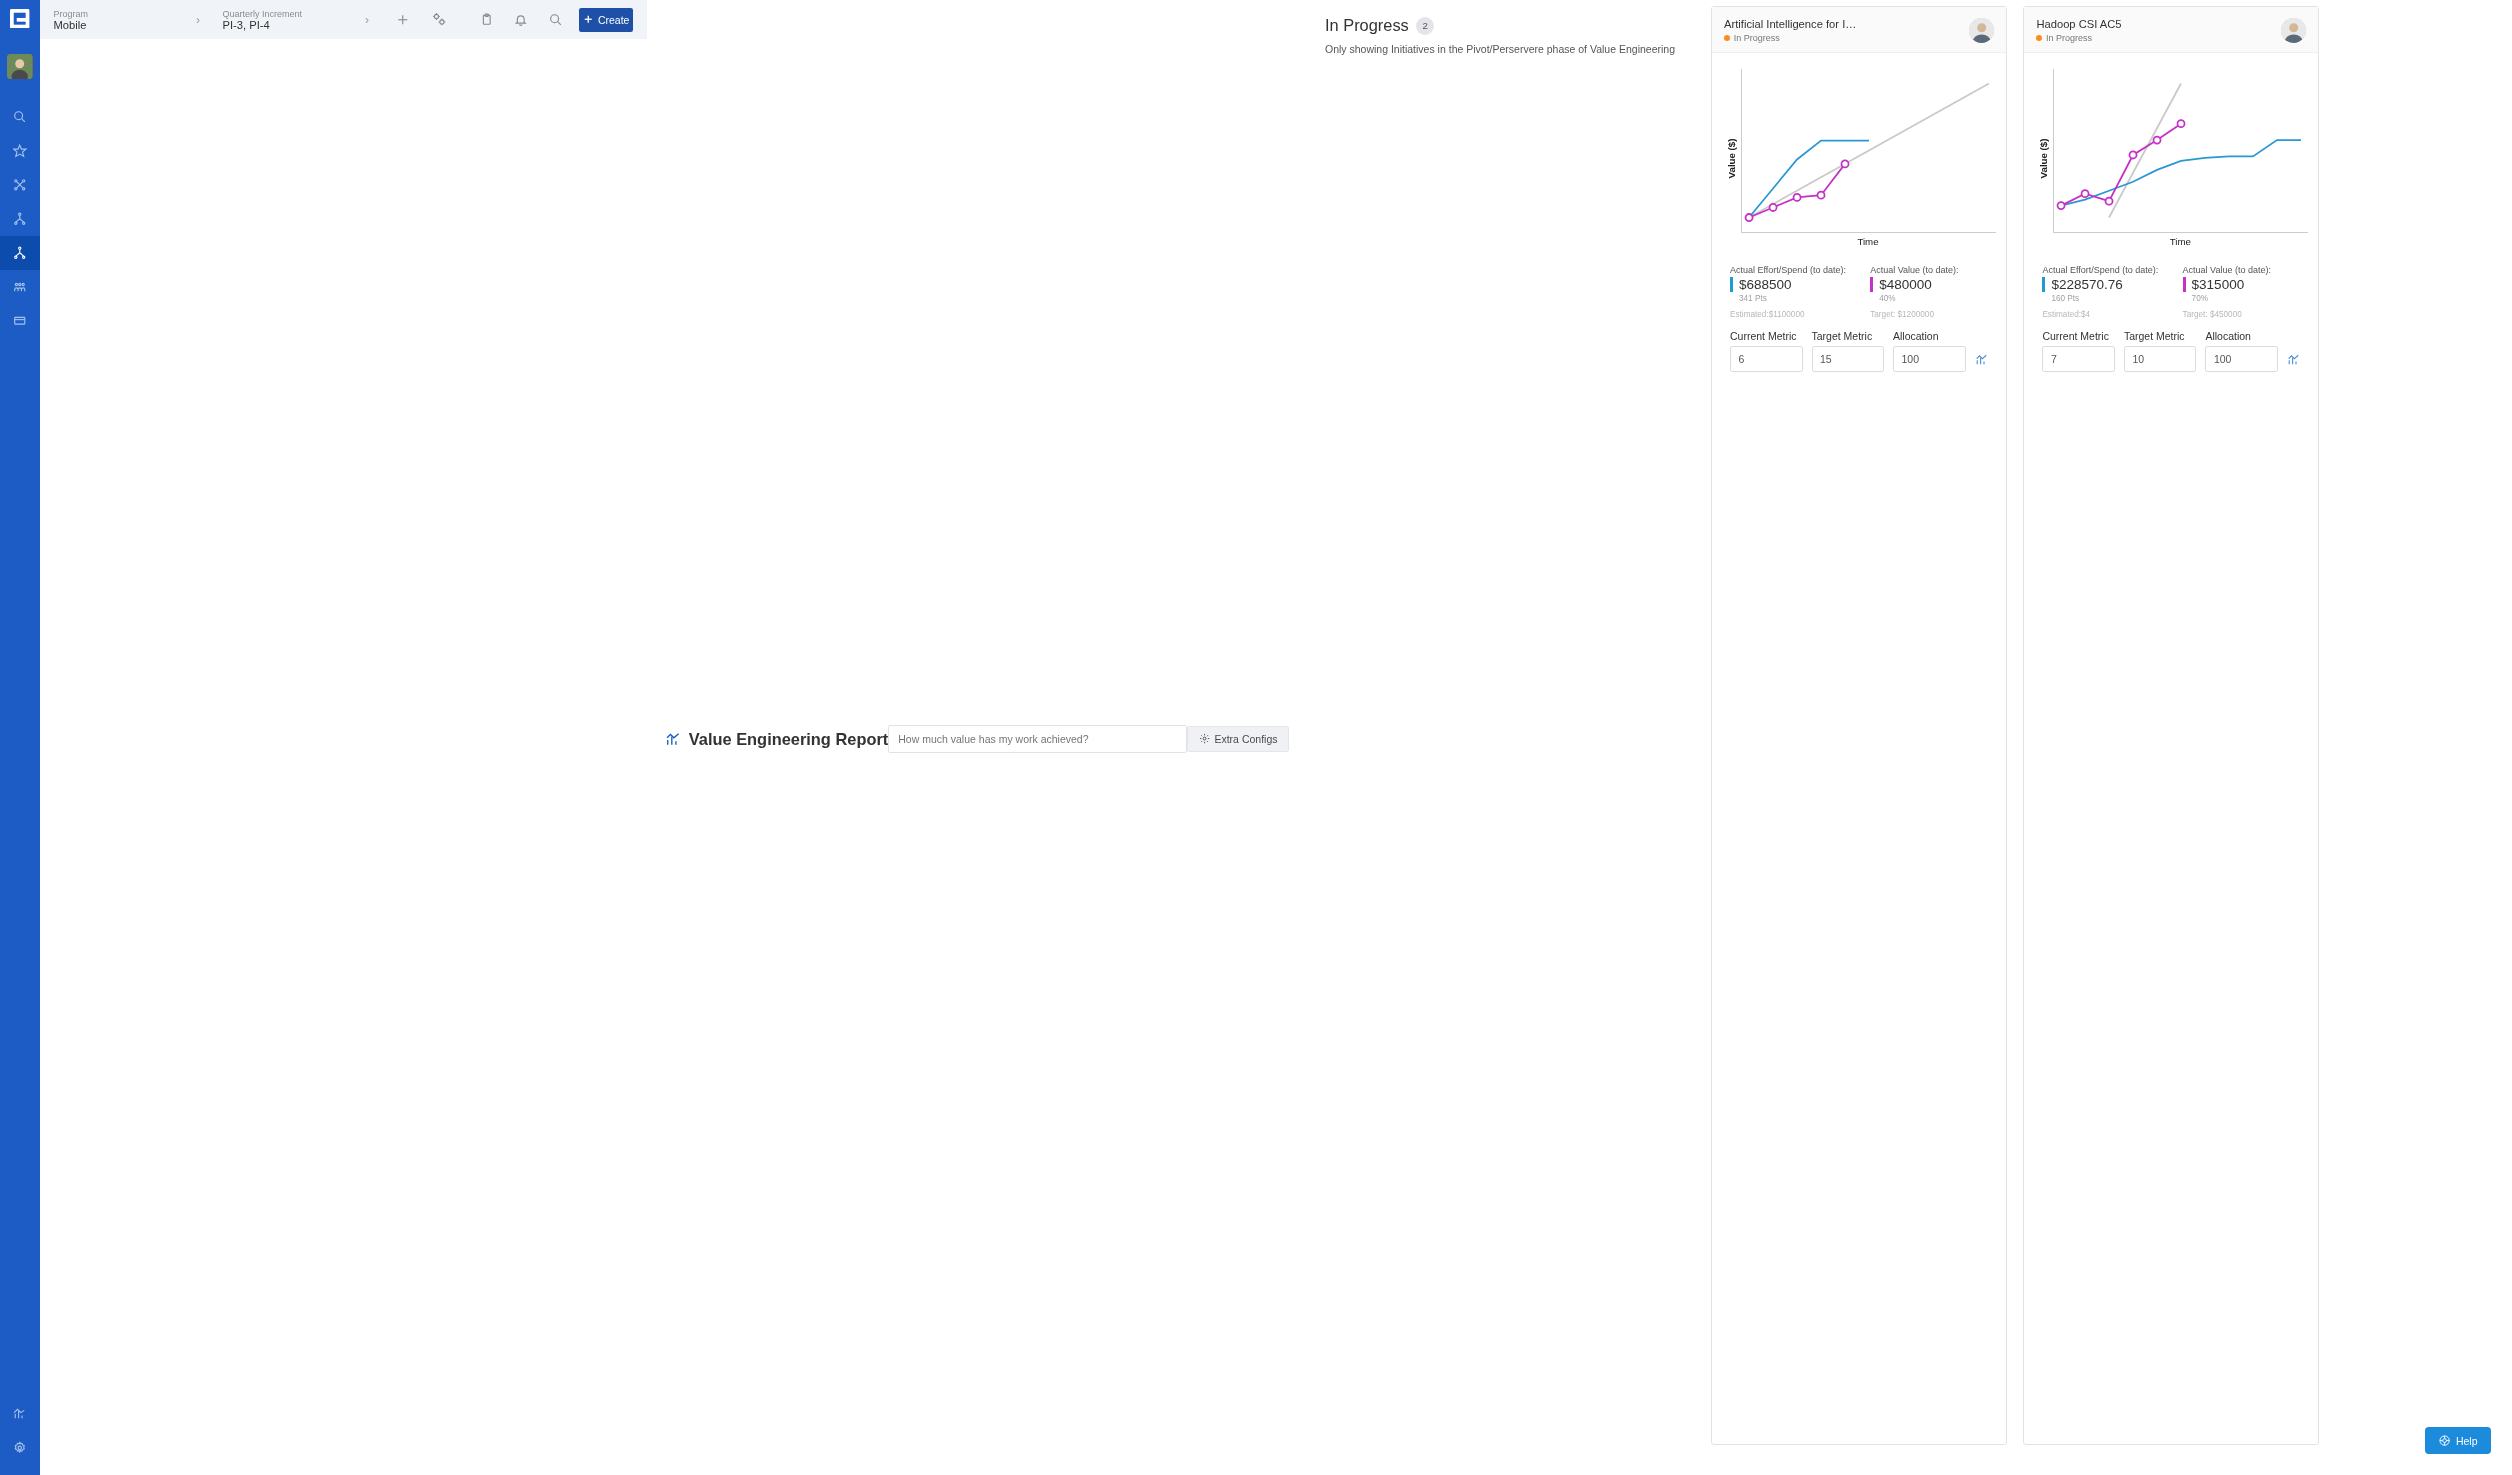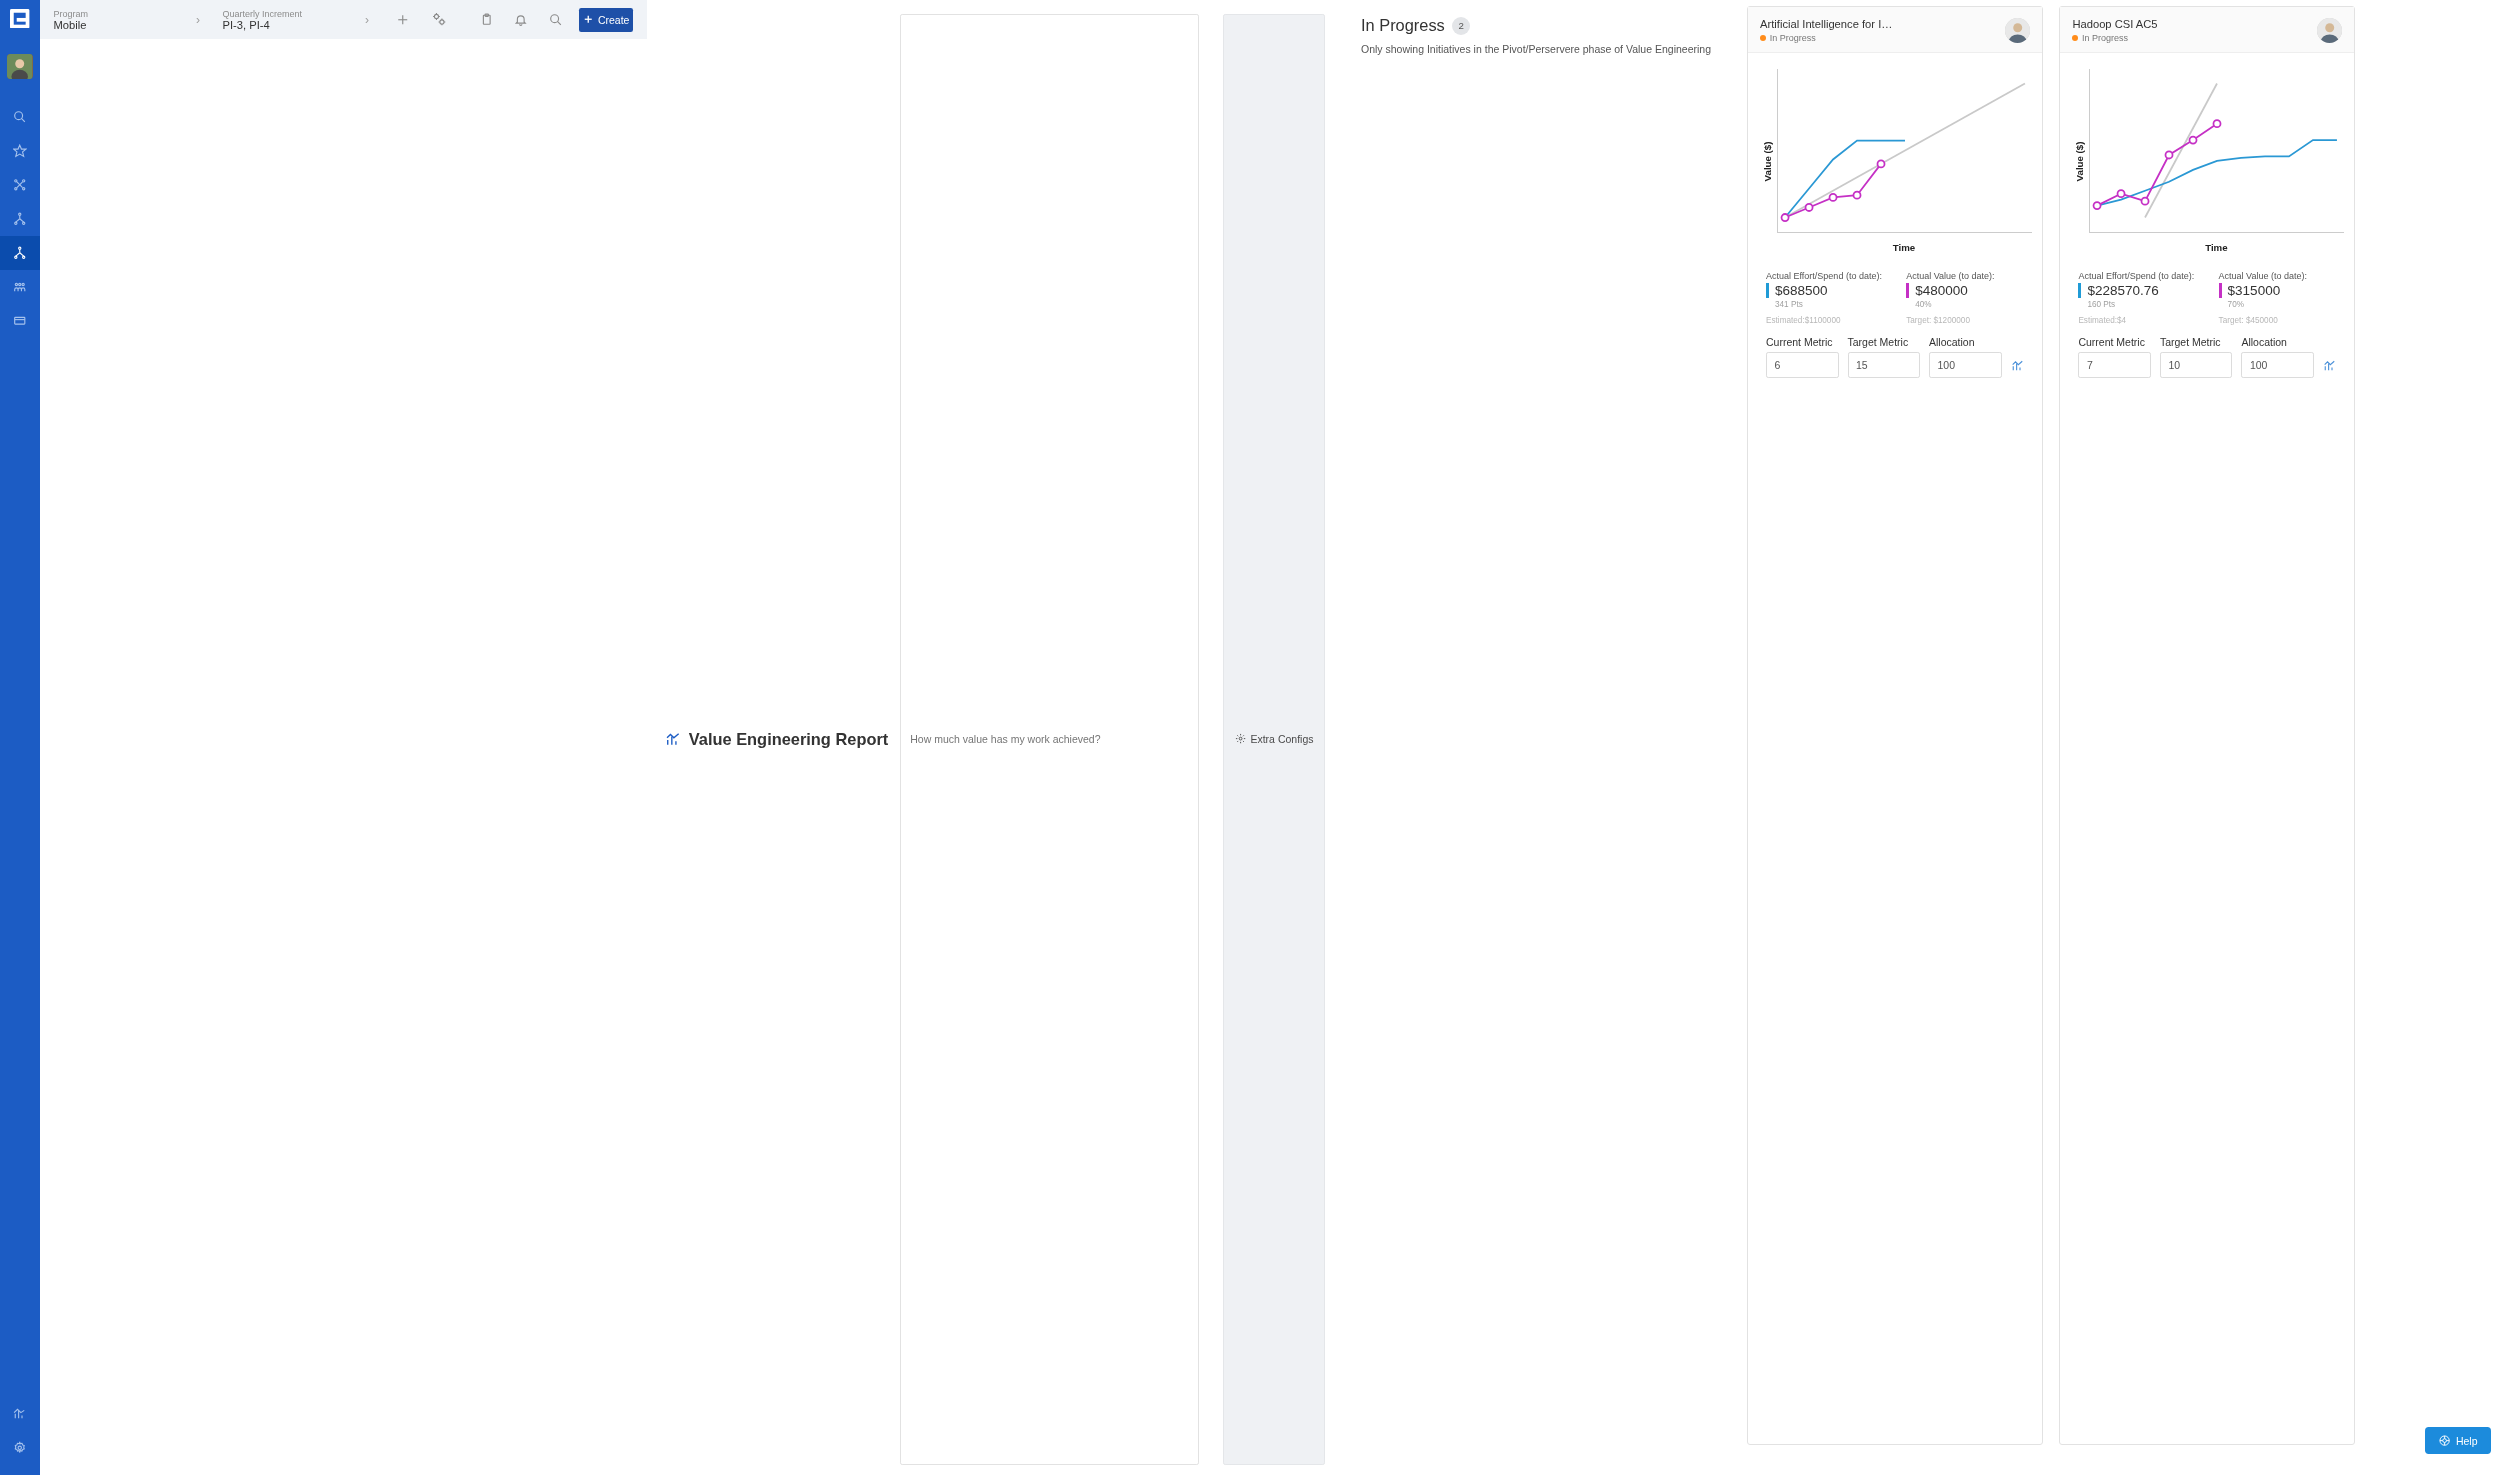--- a/index.html
+++ b/index.html
@@ -21,21 +21,21 @@
 .topbar{height:39px;background:#f0f3f7;display:flex;align-items:center;padding:0 13.5px;gap:12px;color:#4a4a4a;font-size:10.5px}
 .crumb{display:flex;flex-direction:column;min-width:120px}
 .crumb-lbl{font-size:9px;color:#8c8c8c}
 .crumb-val{font-size:11.2px;color:#333}
 .crumb-chev{color:#9f9f9f;padding:0 10.5px;font-size:12px}
 .topbar-icon{color:#8b8b8b;padding:4.5px;cursor:pointer}
 .topbar-spacer{flex:1}
 .create-btn{background:#1e50a8;color:#fff;border:none;padding:6px 4px;border-radius:2.2px;font-size:10.5px;display:flex;align-items:center;gap:4.5px;cursor:pointer}
 
 
-.header-row{display:flex;padding:13.5px 18px 10.5px;gap:12px}
+.header-row{display:flex;align-items:center;padding:13.5px 18px 10.5px;}
 .page-title{font-size:16.4px;font-weight:600;color:#333;display:flex;align-items:center;gap:7.5px}
 .page-title-icon{color:#1c5cc4}
 .search-box{flex:0 0 299px;border:0.7px solid #e2e2e2;border-radius:2.2px;padding:6.7px 9px;font-size:10.5px;color:#7a7a7a}
 .header-spacer{flex:1}
 .extra-btn{background:#eff1f4;border:0.7px solid #e4e6e9;color:#4a4a4a;padding:6px 10.5px;border-radius:2.2px;font-size:10.5px;display:flex;align-items:center;gap:4.5px;cursor:pointer}
 
 
 .tabs{display:flex;align-items:center;padding:0 18px;margin-top:3px;gap:0}
 .tab{padding:7.5px 15px;font-size:10.5px;color:#444;cursor:pointer;border:0.7px solid transparent;border-radius:2.2px}
 .tab.sel{border:0.7px solid #d8d8d8;background:#fff}
@@ -57,21 +57,21 @@
 .card-status{font-size:9px;color:#777;margin-top:3px;display:flex;align-items:center;gap:3.7px}
 .status-dot{width:6px;height:6px;border-radius:50%;background:#ff8c1a}
 .card-avatar{width:25.4px;height:25.4px;border-radius:50%;background:#ccc;overflow:hidden}
 
 
 .chart-zone{padding:16.4px 10.5px 4.5px;display:flex}
 .chart-y{width:18px;display:flex;align-items:center;justify-content:center}
 .chart-y span{transform:rotate(-90deg);white-space:nowrap;font-size:9.7px;font-weight:600;color:#222}
 .chart-plot{flex:1}
 .chart-svg{width:100%;height:164px;border-left:0.7px solid #ccc;border-bottom:0.7px solid #ccc}
-.chart-xlabel{text-align:center;font-size:9.7px;font-weight:700;color:#222;margin-top:9px}
+.chart-xlabel{text-align:center;font-size:9.7px;font-weight:400;color:#222;margin-top:3px}
 
 
 .metric-row{display:flex;gap:22.4px;padding:13.5px 18px 3px}
 .metric{flex:1}
 .mlabel{font-size:9px;color:#555}
 .mval{font-size:13.5px;color:#333;border-left:3px solid #209bd6;padding-left:6px;margin-top:1.5px}
 .mval.pink{border-left-color:#c530c5}
 .msub{font-size:8.2px;color:#a0a0a0;margin-top:2.2px;padding-left:9px}
 .mest{font-size:8.2px;color:#b8b8b8;padding:4.5px 18px 0;display:flex;gap:22.4px}
 .mest div{flex:1}

